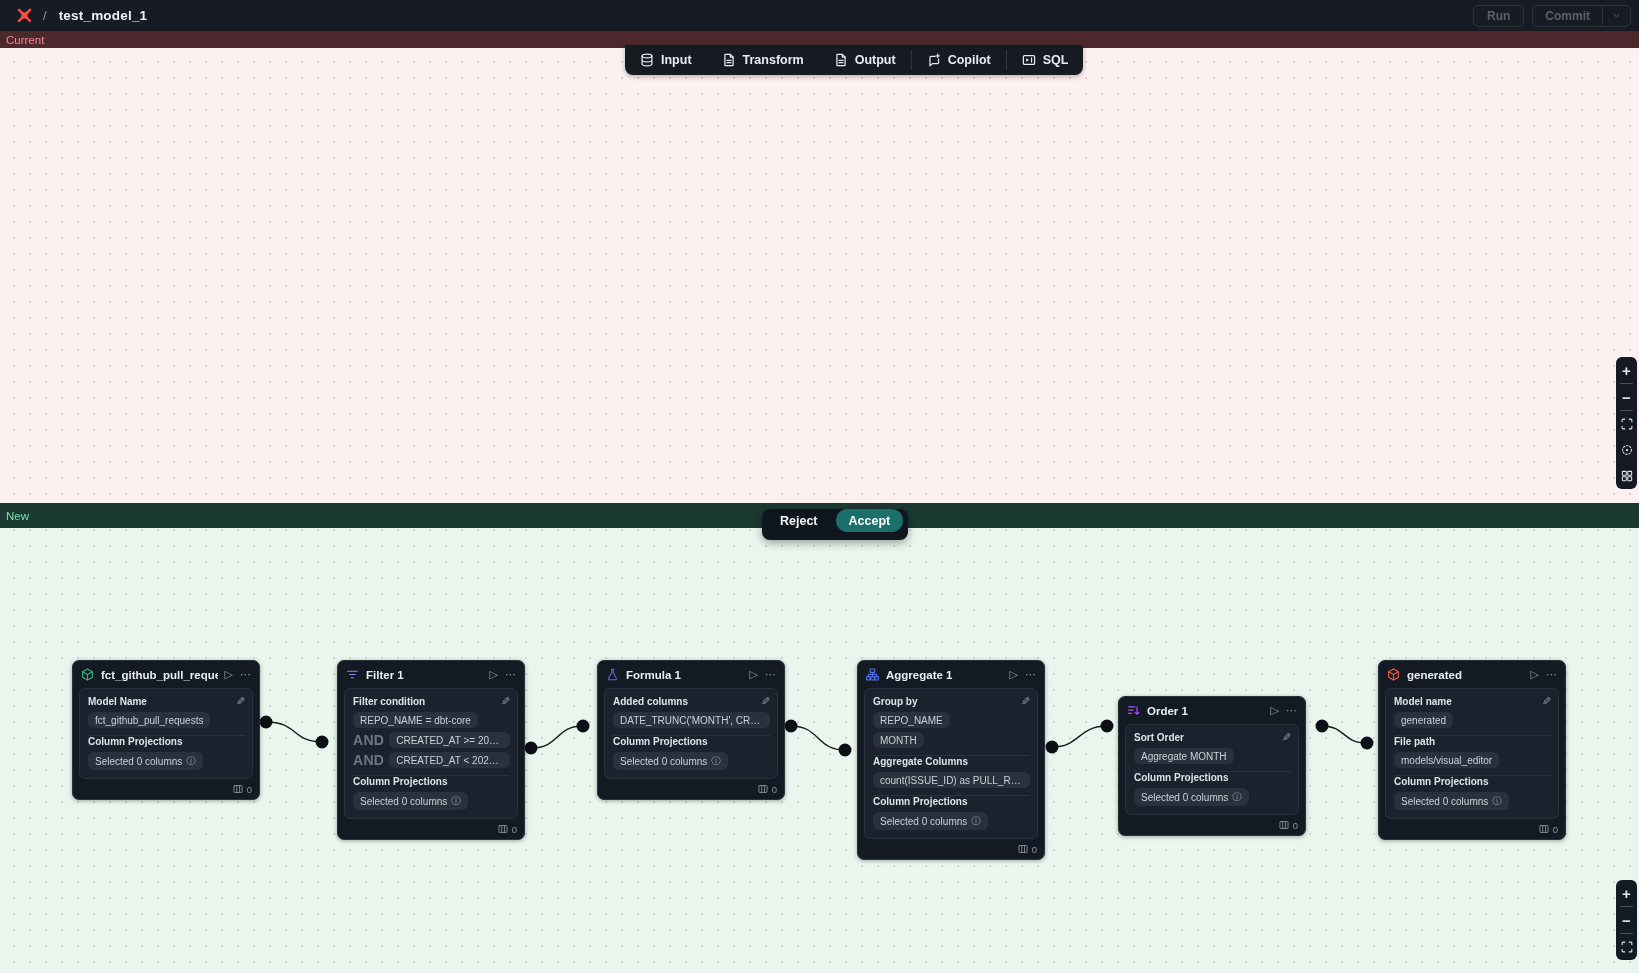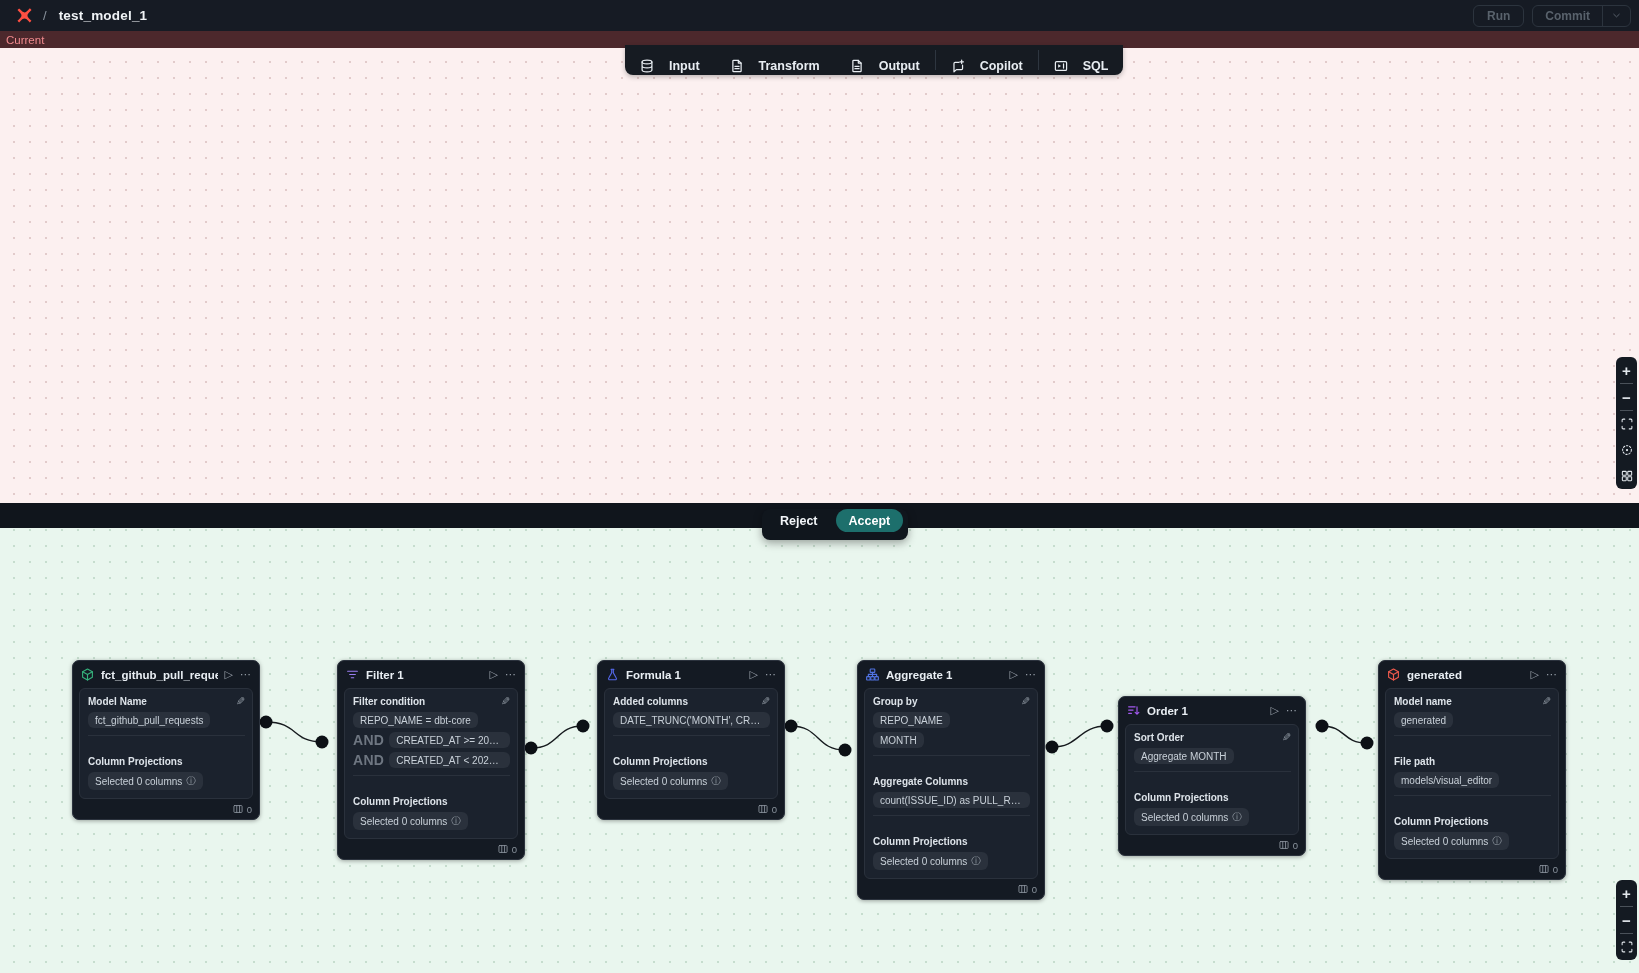--- a/index.html
+++ b/index.html
@@ -34,21 +34,21 @@
     background-image:radial-gradient(circle,#e2cbcb 1px,transparent 1.2px);
     background-size:16px 16px; background-position:6px 6px; }
   .canvas-new { top:528px; height:445px; background-color:#e9f6ee;
     background-image:radial-gradient(circle,#c6ddce 1px,transparent 1.2px);
     background-size:16px 16px; background-position:6px 10px; }
 
   
   .toolbar { position:absolute; left:625px; top:45px; height:30px; background:#161b22;
              border-radius:0 0 8px 8px; display:flex; align-items:stretch; z-index:9;
              box-shadow:0 2px 5px rgba(0,0,0,.25); }
-  .tool-item { display:flex; align-items:flex-start; gap:15px; padding:14px 15px; color:#e8edf2;
+  .tool-item { display:flex; align-items:center; gap:7px; padding:14px 15px; color:#e8edf2;
                font-size:12.5px; font-weight:600; cursor:pointer; }
   .tool-item svg { flex:0 0 auto; }
   .tool-sep { width:1px; background:#2e3640; margin:5px 0; }
 
   
   .accept-bar { position:absolute; left:762px; top:509px; height:31px; background:#10161d;
                 border-radius:8px; display:flex; align-items:flex-start; padding:0 5px 0 6px;
                 gap:6px; z-index:8; box-shadow:0 3px 8px rgba(0,0,0,.35); }
   .btn-reject { background:transparent; border:none; color:#f2f5f8; font-size:12.5px;
                 font-weight:600; padding:0 12px; height:23px; }
@@ -76,21 +76,21 @@
           display:flex; flex-direction:column; }
   .node-header { height:27px; display:flex; align-items:center; gap:7px; padding:0 8px; }
   .node-header .nicon { display:flex; align-items:center; }
   .node-title { color:#e9eef3; font-size:11.5px; font-weight:bold; flex:1; white-space:nowrap;
                 overflow:hidden; }
   .hact { color:#9aa2ab; font-size:11px; cursor:pointer; line-height:1; }
   .node-body { position:relative; margin:0 6px; background:#1b222d; border:1px solid #2a313c;
                border-radius:6px; padding:7px 7px 8px 8px; }
   .pencil { position:absolute; right:7px; top:6px; color:#8b949e; font-size:11px;
             transform:scaleX(-1); cursor:pointer; }
-  .field + .field { border-top:1px solid #2a313c; margin-top:7px; padding-top:20px; }
+  .field + .field { border-top:1px solid #2a313c; margin-top:7px; padding-top:0; }
   .field-label { color:#dde3e9; font-size:10px; font-weight:bold; margin-bottom:5px; }
   .chip-row { display:flex; align-items:center; gap:5px; margin-top:4px; }
   .chip-row:first-of-type { margin-top:0; }
   .and { color:#6e7681; font-size:14px; font-weight:600; letter-spacing:.3px; flex:0 0 auto; }
   .chip { display:inline-flex; align-items:center; gap:4px; background:#2a313c; color:#c9d1d9;
           font-size:10px; padding:2.5px 7px; border-radius:6px; max-width:100%;
           white-space:nowrap; overflow:hidden; cursor:pointer; }
   .chip .txt { overflow:hidden; text-overflow:ellipsis; }
   .chip .info { color:#9aa2ab; font-size:9.5px; }
   .node-footer { height:20px; display:flex; align-items:center; justify-content:flex-end;
@@ -126,20 +126,21 @@
         <span class="dd">
           <svg class="ic" viewBox="0 0 16 16" width="11" height="11">
               <path d="M4 6.2 8 10l4-3.8"></path>
             </svg>
         </span>
       </div>
     </div>
   </div>
 
   <div class="band band-current">Current</div>
+  <div class="band band-new">New</div>
 
   <div class="canvas canvas-current"></div>
   <div class="canvas canvas-new"></div>
 
   <div class="toolbar">
     <div class="tool-item">
       <svg class="ic" viewBox="0 0 16 16" width="14" height="14">
           <ellipse cx="8" cy="3.4" rx="5.6" ry="2.1"></ellipse>
           <path d="M2.4 3.4v9.2c0 1.15 2.5 2.1 5.6 2.1s5.6-.95 5.6-2.1V3.4M2.4 8c0 1.15 2.5 2.1 5.6 2.1S13.6 9.15 13.6 8"></path>
         </svg>

